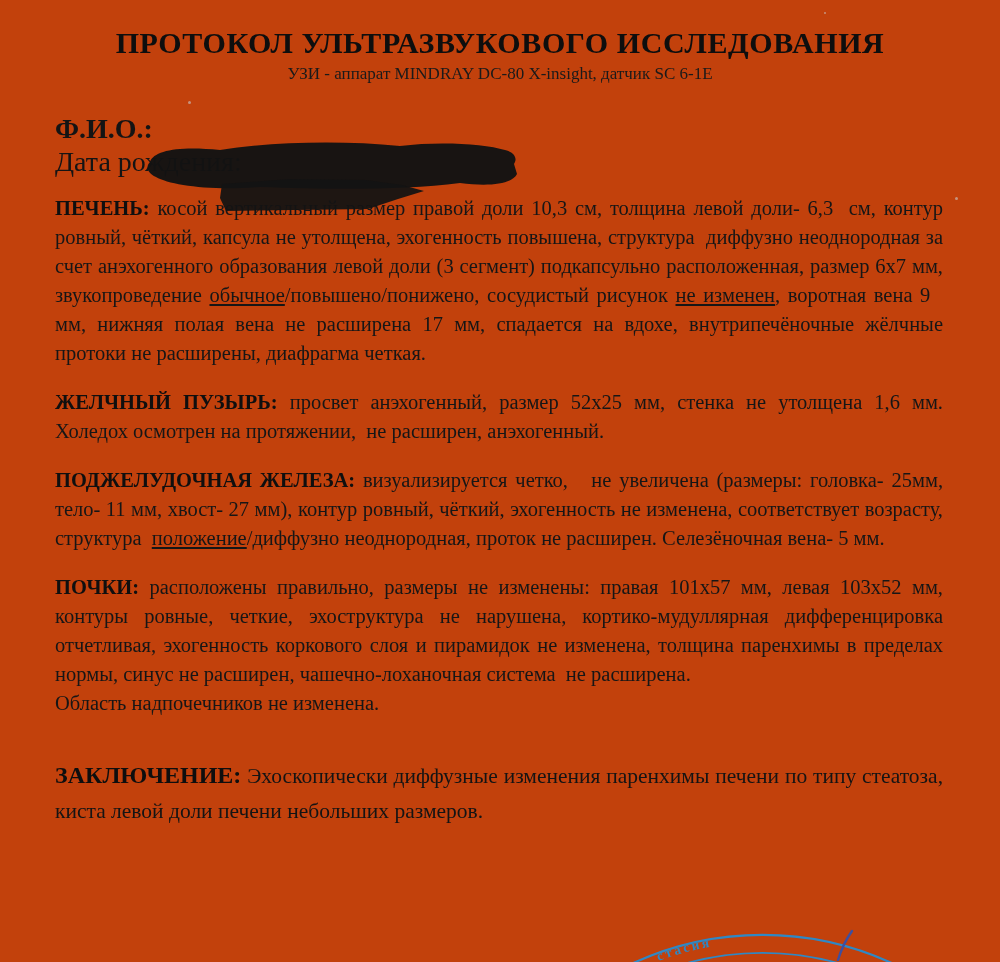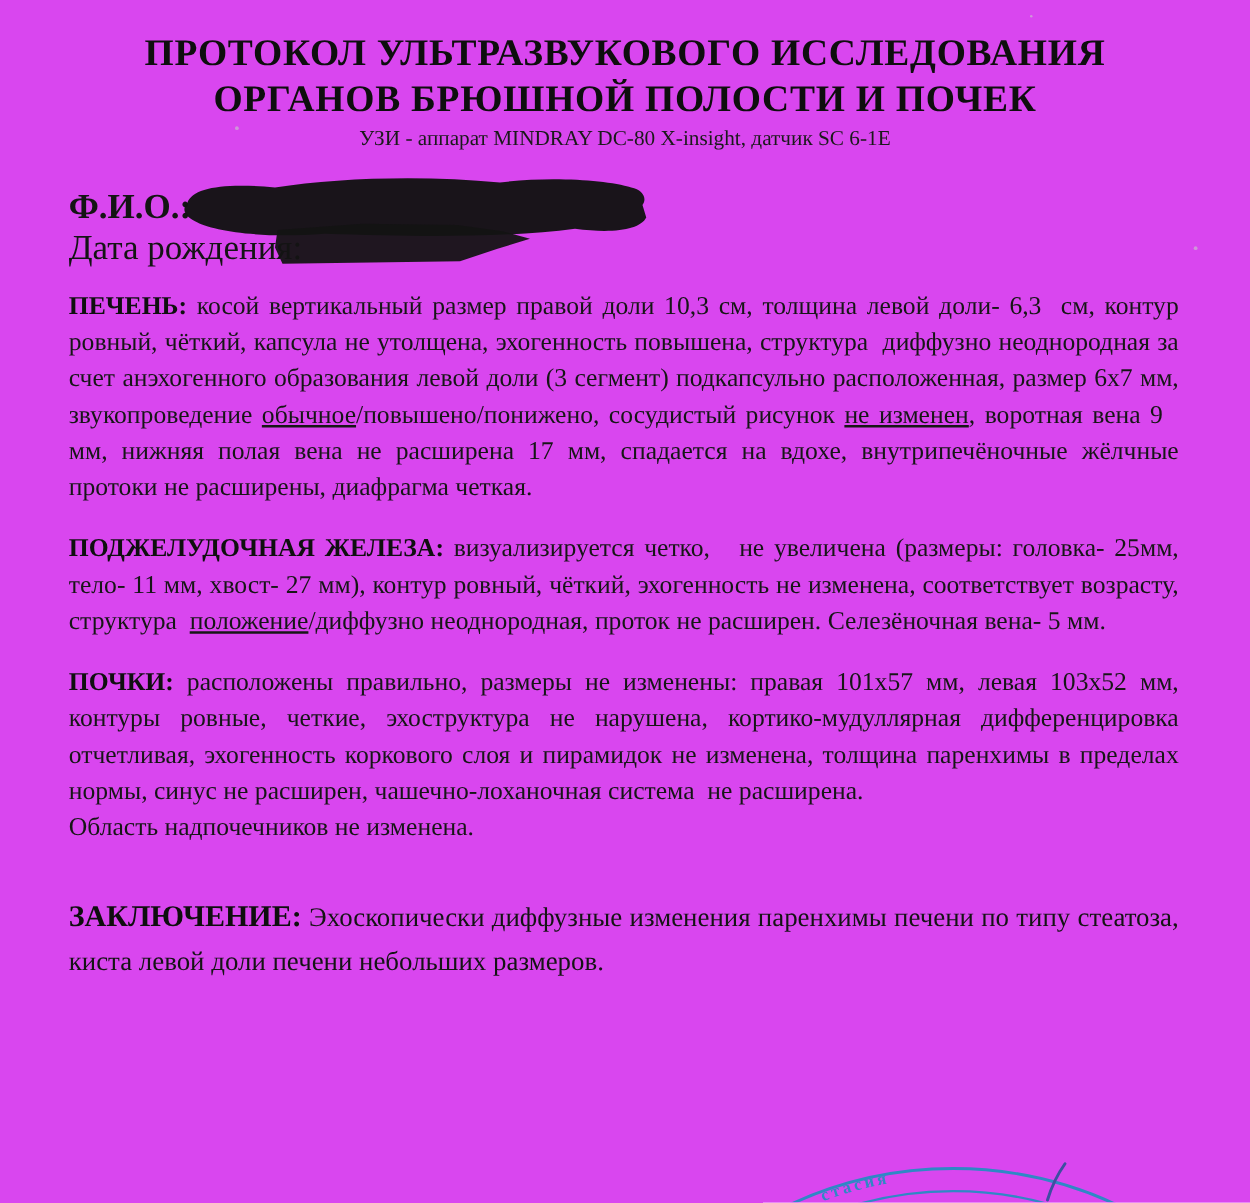--- a/index.html
+++ b/index.html
@@ -1,20 +1,20 @@
 <!DOCTYPE html>
 <html><head>
 <meta charset="utf-8">
 <style>
   * { margin:0; padding:0; box-sizing:border-box; }
   body { background:#ffffff; }
   .page {
     position:relative;
     width:1000px; height:962px;
-    background:#d946ef;
+    background:#c2410c;
     overflow:hidden;
     font-family:"Liberation Serif", serif;
     color:#151515;
   }
   .title {
     margin:24px 40px 0;
     text-align:center;
     font-size:30px; line-height:37px;
     font-weight:bold; letter-spacing:0.6px;
     color:#0e0e0e;
@@ -59,21 +59,20 @@
 <body>
 
 <div class="page">
 
   <div class="speck s1"></div>
   <div class="speck s2"></div>
   <div class="speck s3"></div>
 
   <h1 class="title">
     <span>ПРОТОКОЛ УЛЬТРАЗВУКОВОГО ИССЛЕДОВАНИЯ</span>
-    <span>ОРГАНОВ БРЮШНОЙ ПОЛОСТИ И ПОЧЕК</span>
   </h1>
   <div class="subtitle">УЗИ - аппарат MINDRAY DC-80 X-insight, датчик SC 6-1E</div>
 
   <div class="patient">
     <div class="pline">
       <span class="plabel bold">Ф.И.О.:</span>
     </div>
     <div class="pline">
       <span class="plabel">Дата рождения:</span>
     </div>
@@ -81,20 +80,21 @@
 
   <svg class="redactions" width="400" height="80" viewBox="0 0 400 80">
     <path fill="#131313" opacity="0.97" d="M10,24 C14,12 40,8 80,12 C130,4 200,2 260,8 C300,3 345,6 365,12
          C374,14 378,20 374,26 L377,36 C372,46 350,49 320,45
          C260,53 180,51 120,49 C70,53 30,47 16,39 C6,34 6,28 10,24 Z"></path>
     <path fill="#131313" opacity="0.94" d="M82,46 L150,41 L226,42 L262,47 L284,53 L258,61 L228,71 L86,73 L80,60 Z"></path>
   </svg>
 
   <div id="sections">
       <p class="para"><strong>ПЕЧЕНЬ:</strong><span> косой вертикальный размер правой доли 10,3 см, толщина левой доли- 6,3&nbsp; см, контур ровный, чёткий, капсула не утолщена, эхогенность повышена, структура&nbsp; диффузно неоднородная за счет анэхогенного образования левой доли (3 сегмент) подкапсульно расположенная, размер 6х7 мм, звукопроведение </span><span class="u">обычное</span><span>/повышено/понижено, сосудистый рисунок </span><span class="u">не изменен</span><span>, воротная вена 9&nbsp;&nbsp; мм, нижняя полая вена не расширена 17 мм, спадается на вдохе, внутрипечёночные жёлчные протоки не расширены, диафрагма четкая.</span></p>
+      <p class="para"><strong>ЖЕЛЧНЫЙ ПУЗЫРЬ:</strong><span> просвет анэхогенный, размер 52х25 мм, стенка не утолщена 1,6 мм. Холедох осмотрен на протяжении,&nbsp; не расширен, анэхогенный.</span></p>
       <p class="para"><strong>ПОДЖЕЛУДОЧНАЯ ЖЕЛЕЗА:</strong><span> визуализируется четко,&nbsp;&nbsp; не увеличена (размеры: головка- 25мм, тело- 11 мм, хвост- 27 мм), контур ровный, чёткий, эхогенность не изменена, соответствует возрасту, структура&nbsp; </span><span class="u">положение</span><span>/диффузно неоднородная, проток не расширен. Селезёночная вена- 5 мм.</span></p>
       <p class="para"><strong>ПОЧКИ:</strong><span> расположены правильно, размеры не изменены: правая 101х57 мм, левая 103х52 мм, контуры ровные, четкие, эхоструктура не нарушена, кортико-мудуллярная дифференцировка отчетливая, эхогенность коркового слоя и пирамидок не изменена, толщина паренхимы в пределах нормы, синус не расширен, чашечно-лоханочная система&nbsp; не расширена.</span><br><span>Область надпочечников не изменена.</span></p>
     </div>
 
   <p class="conclusion">
     <strong>ЗАКЛЮЧЕНИЕ:</strong><span> Эхоскопически диффузные изменения паренхимы печени по типу стеатоза, киста левой доли печени небольших размеров.</span>
   </p>
 
   <svg class="stamp" width="295" height="46" viewBox="0 0 295 46">
     <defs>

